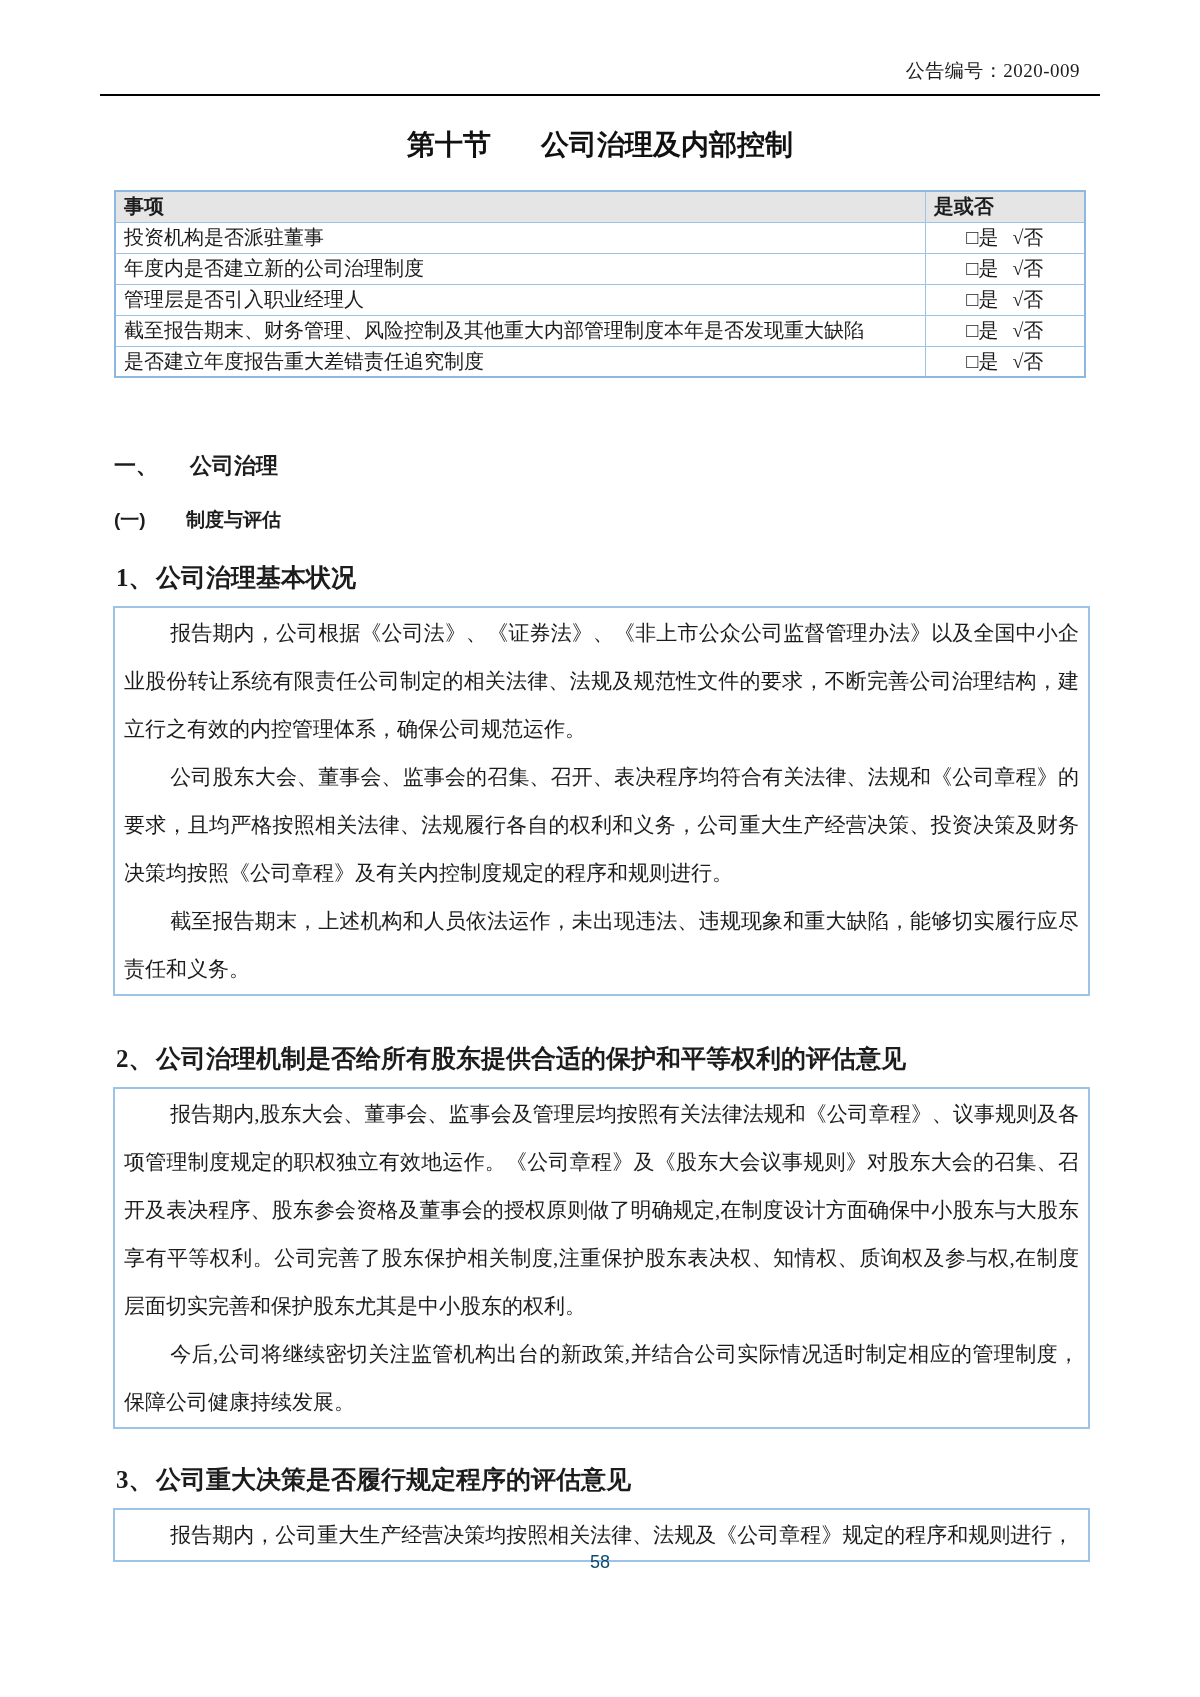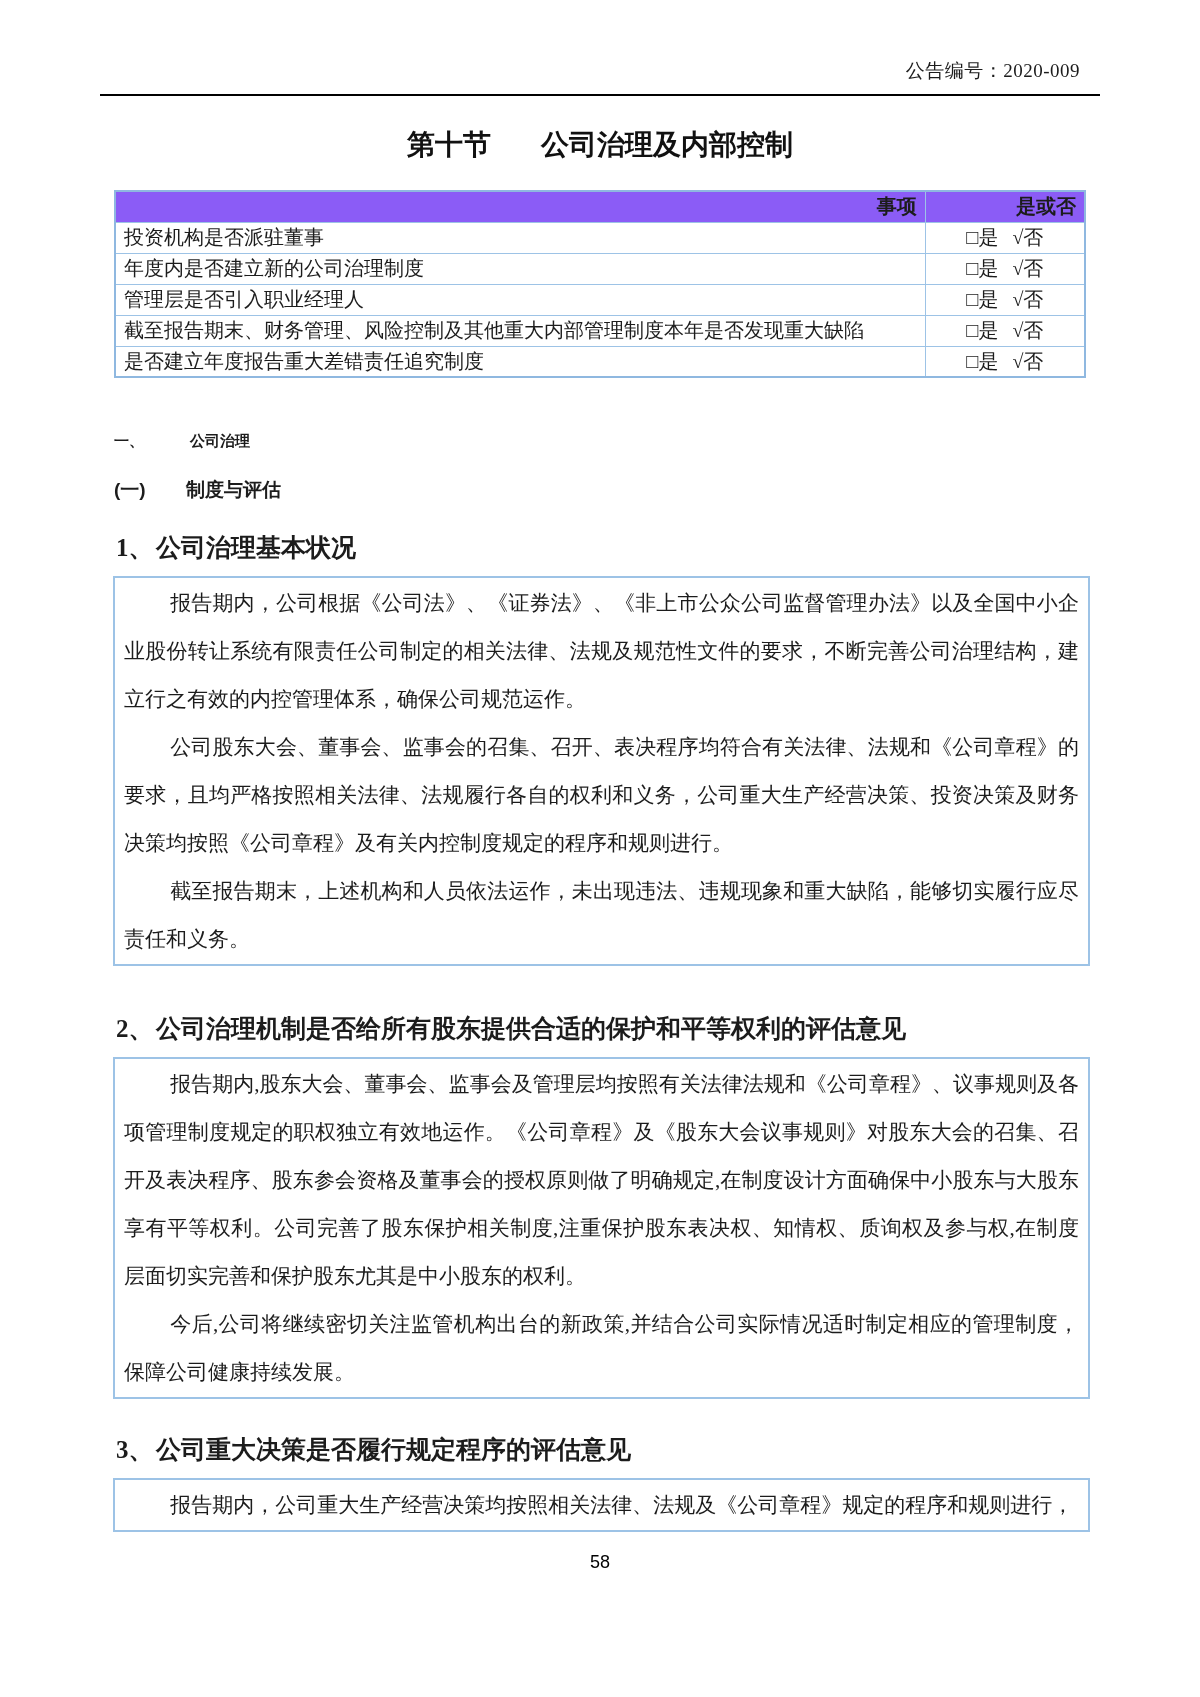--- a/index.html
+++ b/index.html
@@ -32,31 +32,31 @@
     width:972px; margin:26px 0 0 14px;
     font-size:20px;
     border:2px solid #8fb8e0;
   }
   table.gov-table th, table.gov-table td {
     border:1px solid #9dc3e6;
     height:31px; padding:1px 8px;
     font-weight:normal;
   }
   table.gov-table th {
-    background:#8b5cf6; font-weight:bold; text-align:right;
+    background:#e5e5e5; font-weight:bold; text-align:left;
   }
   td.item-cell { width:812px; text-align:left; }
   td.answer-cell, th.answer-col { width:160px; text-align:center; white-space:nowrap; }
   .answer-cell .check-gap { margin-left:14px; }
 
   
   .h-sec1 {
-    margin:54px 0 0 14px;
+    margin:73px 0 0 14px;
     font-family:"Liberation Sans", sans-serif;
-    font-size:15px; font-weight:bold;
+    font-size:22px; font-weight:bold;
   }
   .h-sec1 .num { display:inline-block; width:76px; }
   .h-sec2 {
     margin:26px 0 0 14px;
     font-family:"Liberation Sans", sans-serif;
     font-size:19px; font-weight:bold;
   }
   .h-sec2 .num { display:inline-block; width:72px; }
   .h-item {
     margin:28px 0 0 16px;
@@ -81,21 +81,21 @@
   }
 
   .m-h2 { margin-top:46px; }
   .m-h3 { margin-top:34px; }
 
   
   .page-footer {
     position:absolute; left:0; top:1552px; width:1200px;
     text-align:center;
     font-family:"Liberation Sans", sans-serif;
-    font-size:18px; color:#000000;
+    font-size:18px; color:#0c4a6e;
   }
 </style>
 </head>
 <body>
 
 <div class="page">
 
   <div class="doc-header">
     <span>公告编号：2020-009</span>
   </div>

